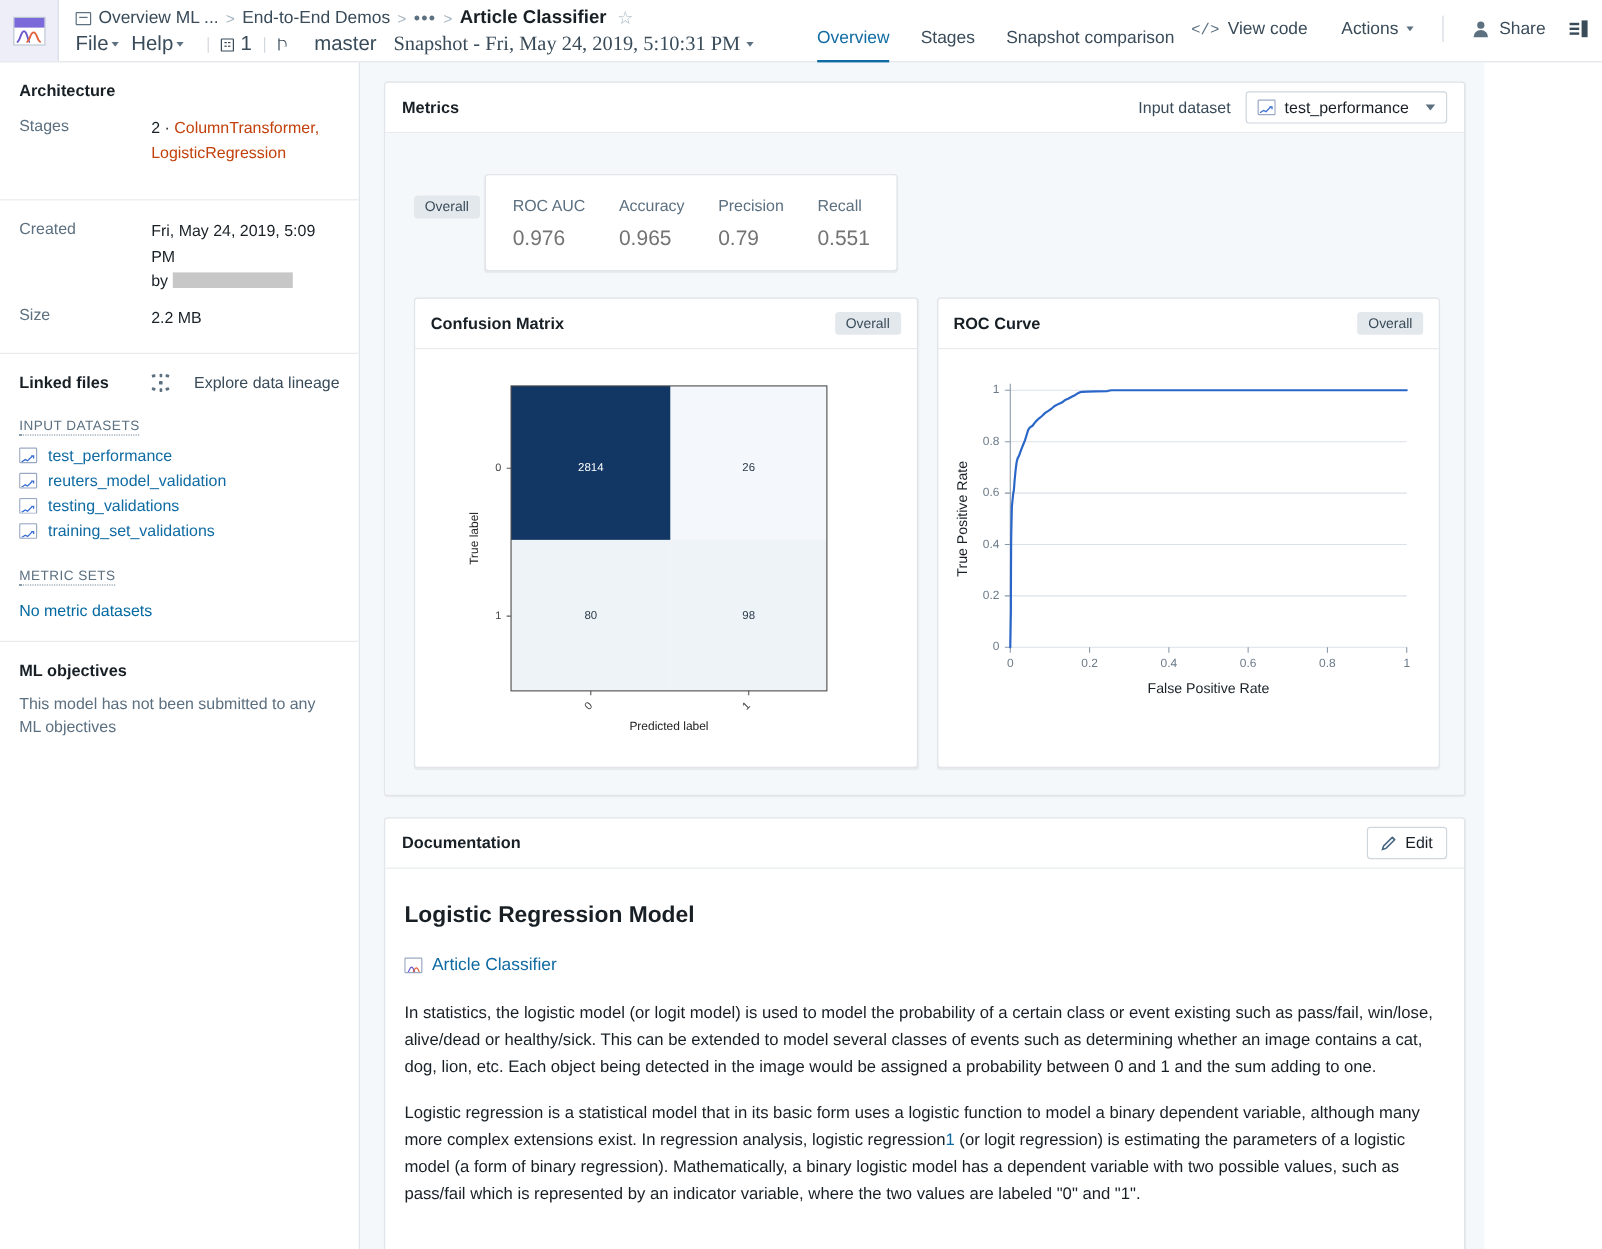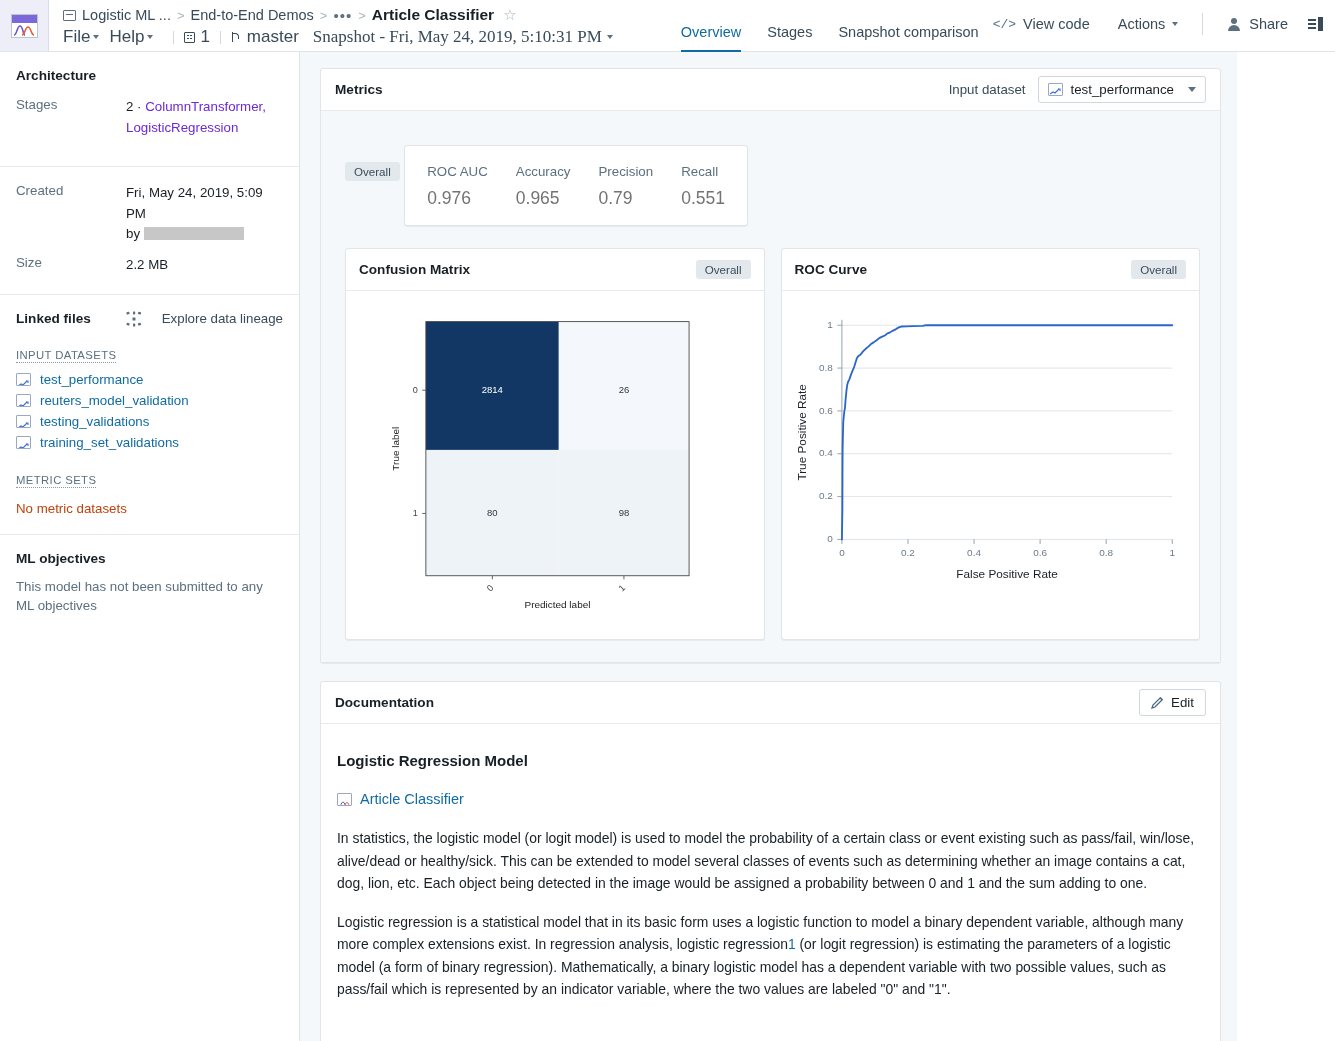--- a/index.html
+++ b/index.html
@@ -107,40 +107,40 @@
   .sidebar {
     width: 300px; min-width: 300px; background: #ffffff;
     border-right: 1px solid #e1e4e8; overflow: hidden;
   }
   .sb-section { padding: 16px 16px 18px 16px; border-bottom: 1px solid #e8ebed; }
   .sb-section.nb { border-bottom: none; }
   .sb-title { font-size: 13.6px; font-weight: bold; color: #182026; margin-bottom: 14px; }
   .sb-row { display: flex; margin-bottom: 10px; }
   .sb-label { width: 110px; min-width: 110px; font-size: 13.3px; color: #5c7080; }
   .sb-val { font-size: 13.3px; color: #182026; line-height: 1.55; }
-  .sb-link { color: #6d28d9; cursor: pointer; }
+  .sb-link { color: #c2410c; cursor: pointer; }
   .redact { display: inline-block; width: 100px; height: 13px; background: #c7c7c7; vertical-align: -2px; }
 
   .lf-head { display: flex; align-items: center; justify-content: space-between; margin-bottom: 18px; }
   .lf-title { font-size: 13.6px; font-weight: bold; color: #182026; }
   .lineage { display: flex; align-items: center; gap: 20px; font-size: 13.3px; color: #394b59; cursor: pointer; }
   .lineage-icon { position: relative; width: 16px; height: 16px; }
   .sb-sub {
     font-size: 11.3px; color: #5c7080; letter-spacing: .4px;
     border-bottom: 1px dotted #8a9ba8; display: inline-block; padding-bottom: 1px; margin-bottom: 9px;
   }
   .ds-row { display: flex; align-items: center; gap: 9px; margin-bottom: 6px; cursor: pointer; }
   .ds-icon {
     width: 15px; height: 13px; background: #fff; border: 1px solid #9aa8c4; border-radius: 1px;
     display: flex; flex-direction: column; overflow: hidden; flex: none;
   }
   .ds-icon .t { height: 4px; background: #7b68d9; }
   .ds-icon .b { flex: 1; position: relative; background: #fff; }
   .ds-name { font-size: 13.3px; color: #106ba3; }
-  .no-metric { font-size: 13.3px; color: #c2410c; margin-top: 4px; }
+  .no-metric { font-size: 13.3px; color: #0369a1; margin-top: 4px; }
   .ml-note { font-size: 13.3px; color: #5c7080; line-height: 1.42; }
 
   
   .content {
     flex: 1; background: #f5f8fa; padding: 16px 16px 0 20px; overflow: hidden;
   }
   .card {
     background: #ffffff; border: 1px solid #e1e4e8; border-radius: 3px;
     box-shadow: 0 1px 1px rgba(16,22,26,.07);
   }
@@ -184,21 +184,21 @@
   .doc-card { margin-top: 18px; }
   .edit-btn {
     display: flex; align-items: center; gap: 7px; border: 1px solid #cfd6dd; border-radius: 3px;
     padding: 5px 11px; font-size: 13.3px; color: #182026; background: #fff; cursor: pointer;
   }
   .pencil { width: 13px; height: 13px; position: relative; }
   .pencil::before {
     content: ""; position: absolute; left: 0; top: 5px; width: 15px; height: 3px;
     background: #4a6versions; }
   .doc-body { padding: 28px 16px 34px 16px; }
-  .doc-h1 { font-size: 15px; font-weight: bold; color: #182026; margin-bottom: 22px; }
+  .doc-h1 { font-size: 19px; font-weight: bold; color: #182026; margin-bottom: 22px; }
   .doc-link-row { display: flex; align-items: center; gap: 8px; margin-bottom: 20px; cursor: pointer; }
   .doc-link { font-size: 14.5px; color: #106ba3; }
   .doc-p { font-size: 13.9px; color: #182026; line-height: 1.62; margin-bottom: 16px; max-width: 960px; }
   .sup { color: #106ba3; }
 </style>
 </head>
 <body>
 
 <div class="header">
   <div class="logo-cell">
@@ -209,21 +209,21 @@
           <path d="M2 12 C5 12, 5 3, 8 3 C11 3, 11 12, 13 12" fill="none" stroke="#6a5acd" stroke-width="1.6"></path>
           <path d="M10 12 C13 12, 13 4, 16 4 C19 4, 19 12, 22 12" fill="none" stroke="#e2603a" stroke-width="1.6"></path>
         </svg>
       </div>
     </div>
   </div>
 
   <div class="crumbs-wrap">
     <div class="crumb-row">
       <span class="crumb-doc-icon"></span>
-      <span class="crumb link">Logistic ML ...</span>
+      <span class="crumb link">Overview ML ...</span>
       <span class="crumb-sep">&gt;</span>
       <span class="crumb link">End-to-End Demos</span>
       <span class="crumb-sep">&gt;</span>
       <span class="crumb-dots">•••</span>
       <span class="crumb-sep">&gt;</span>
       <span class="crumb current">Article Classifier</span>
       <span class="star">☆</span>
     </div>
 
     <div class="meta-row">
@@ -233,21 +233,21 @@
       </span>
       <span class="menu-btn">
         <span>Help</span>
           <i class="caret"></i>
       </span>
       <span class="vline"></span>
       <span class="bldg-icon"></span>
       <span style="margin-left:5px">1</span>
       <span class="vline"></span>
       <span class="branch-icon"></span>
-      <span style="margin-left:5px">master</span>
+      <span style="margin-left:20px">master</span>
       <span class="snap-txt">
         <span>Snapshot - Fri, May 24, 2019, 5:10:31 PM</span>
         <i class="caret"></i>
       </span>
     </div>
   </div>
 
   <div class="tabs">
     <div class="tab active">Overview</div>
     <div class="tab">Stages</div>

